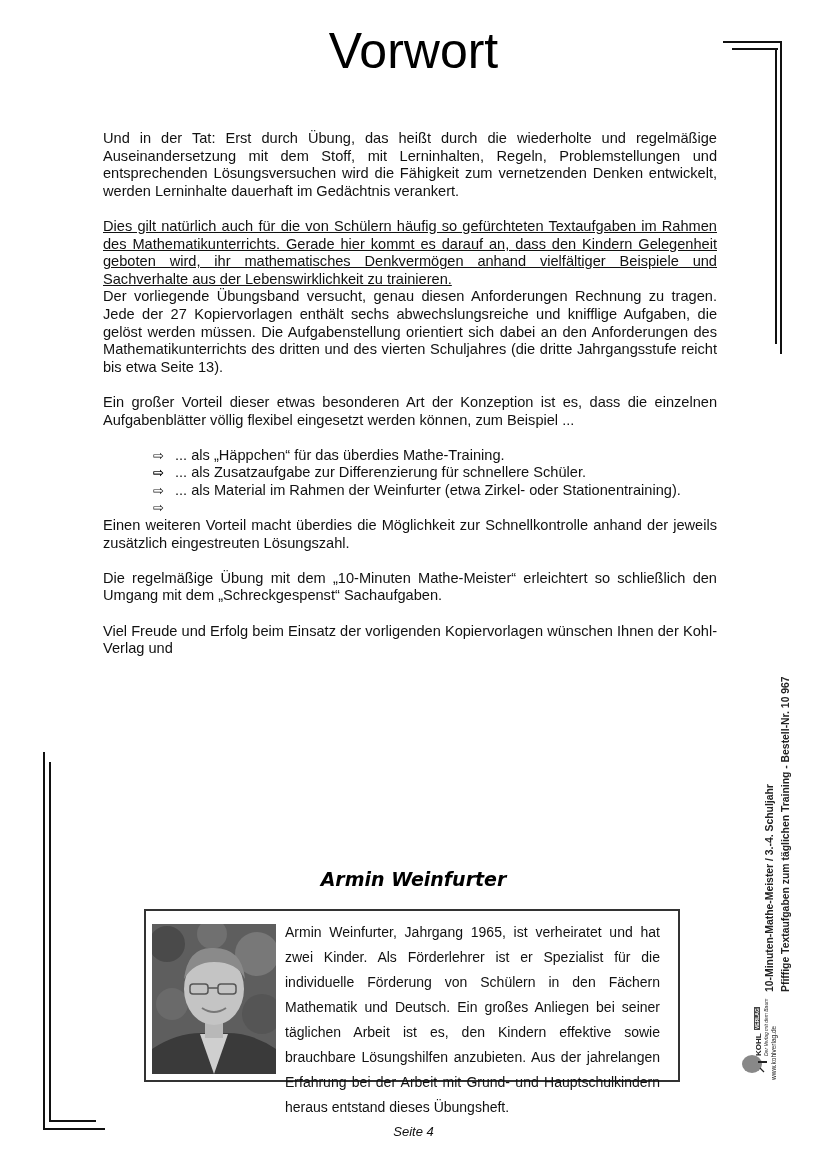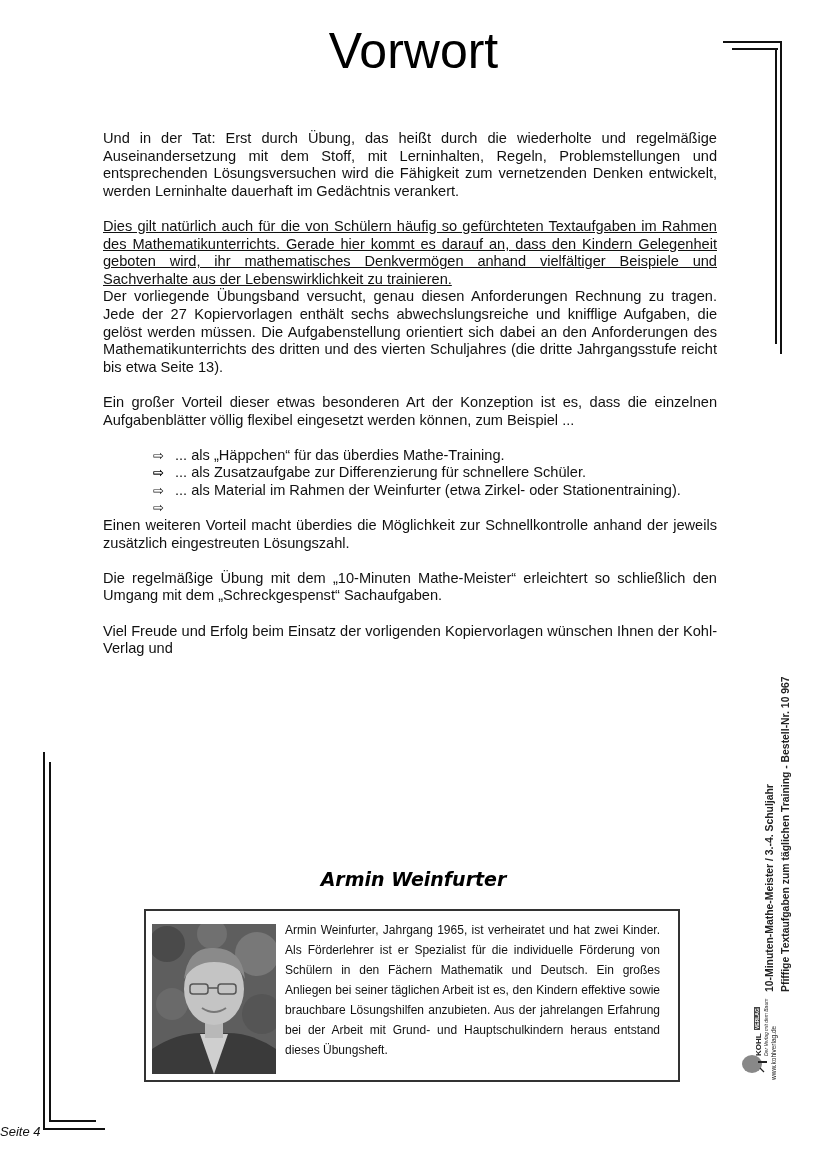--- a/index.html
+++ b/index.html
@@ -13,24 +13,24 @@
   .body-text p.tight { margin-bottom: 0; text-decoration: underline; }
   .bullets { list-style: none; margin: 0 0 17.6px 0; padding: 0 0 0 50px; }
   .bullets li { position: relative; padding-left: 22px; }
   .bullets .arrow { position: absolute; left: 0; top: 0; font-size: 13px; }
   .signature { left: 0; width: 827px; top: 826px; text-align: center;
                font-family: "DejaVu Sans", sans-serif; font-style: italic; font-weight: bold;
                font-size: 19px; color: #000; margin-top: 42px; }
   .bio-box { left: 144px; top: 909px; width: 536px; height: 173px; border: 2px solid #333;
              box-sizing: border-box; }
   .photo { left: 152px; top: 924px; width: 124px; height: 150px; overflow: hidden; background: #6f6f6f; }
-  .bio-text { left: 285px; top: 920px; width: 375px; font-size: 12px; line-height: 20px;
+  .bio-text { left: 285px; top: 920px; width: 375px; font-size: 14px; line-height: 25px;
               text-align: justify; }
   .line { position: absolute; background: #111; }
-  .footer { left: 0; width: 827px; top: 1124px; text-align: left; font-style: italic; font-size: 13px; }
+  .footer { left: 0; width: 827px; top: 1124px; text-align: center; font-style: italic; font-size: 13px; }
   .vtext { position: absolute; transform-origin: left top; transform: rotate(-90deg);
            white-space: nowrap; font-weight: bold; font-size: 10.4px; color: #222; }
   .logo { position: absolute; left: 738px; top: 990px; width: 42px; height: 90px; }
 </style>
 </head>
 <body>
 
 <div class="line" style="left:723px;top:41px;width:59px;height:2px;"></div>
 <div class="line" style="left:780px;top:41px;width:2px;height:313px;"></div>
 <div class="line" style="left:732px;top:48px;width:46px;height:2px;"></div>

